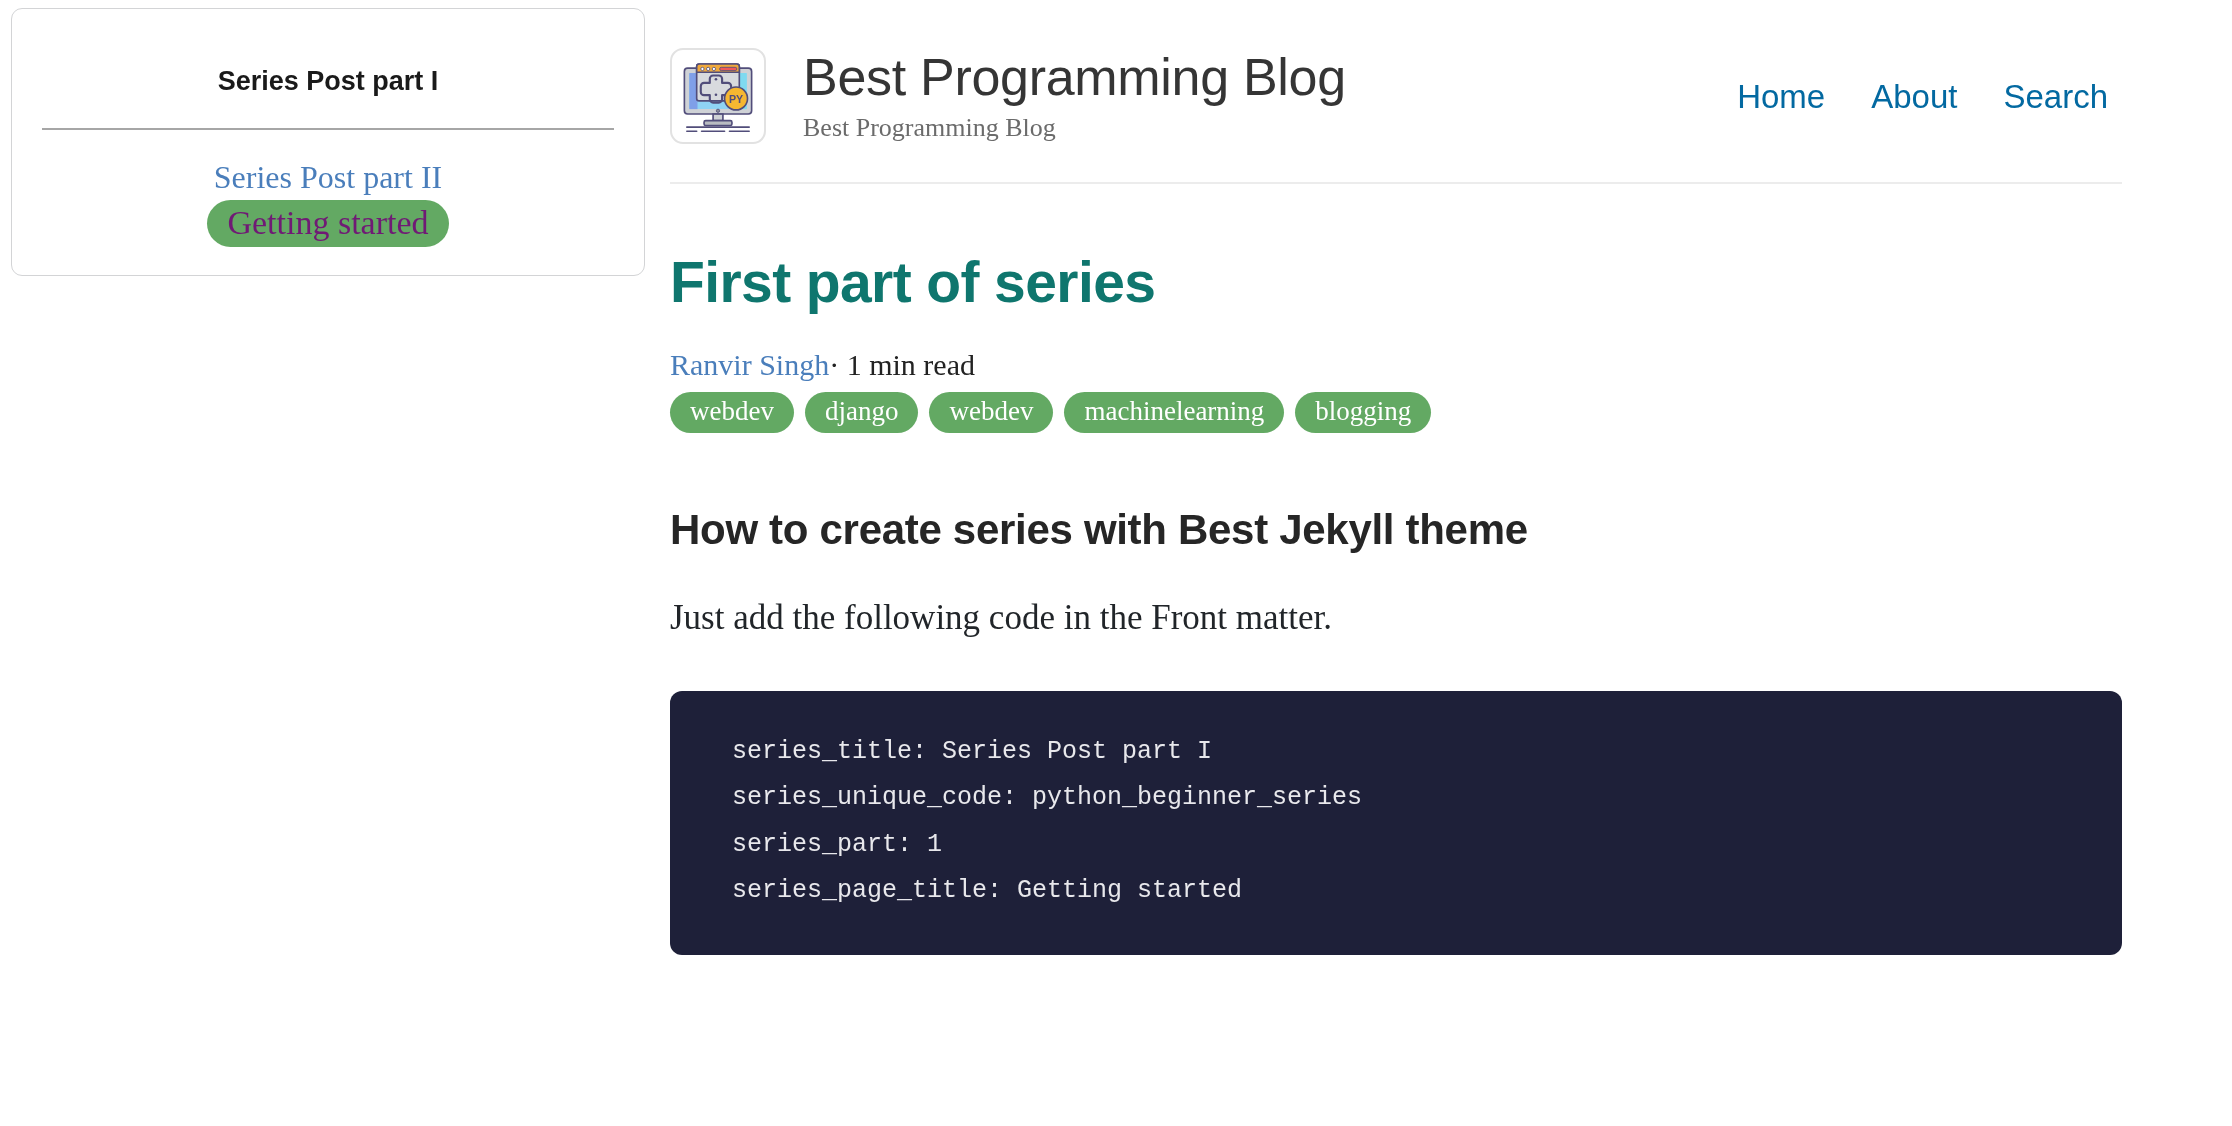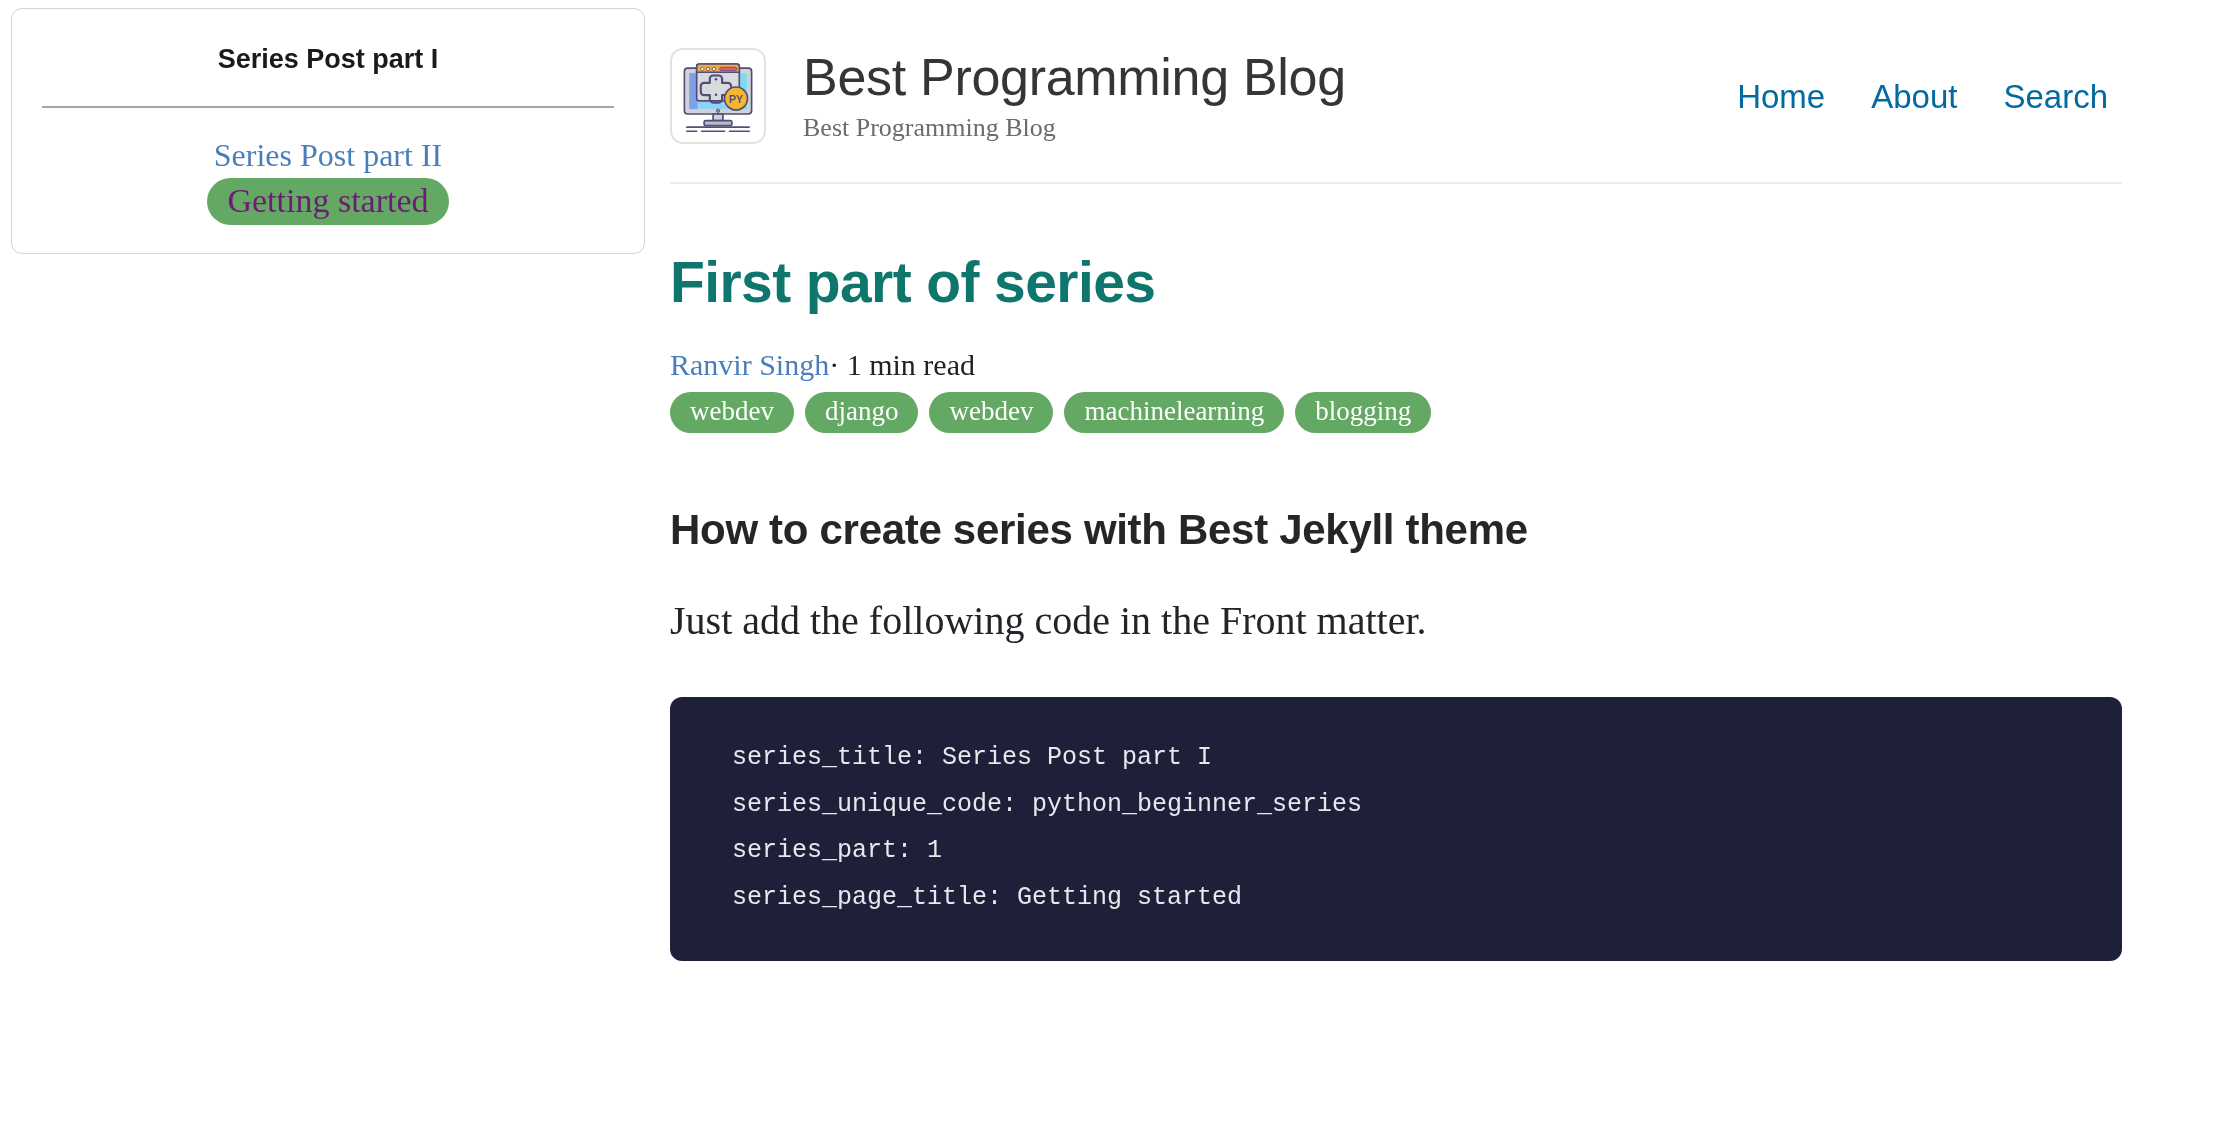--- a/index.html
+++ b/index.html
@@ -34,21 +34,21 @@
     background: #ffffff;
     padding: 26px 30px 28px 30px;
   }
   .series-card-title {
     font-family: "Liberation Sans", sans-serif;
     font-weight: bold;
     font-size: 27px;
     line-height: 1.2;
     color: #1a1a1a;
     text-align: center;
-    margin: 8px 0 0 0;
+    margin: 30px 0 0 0;
   }
   .series-divider {
     border: 0;
     border-top: 2px solid #a6a6a6;
     margin: 31px 0 0 0;
     width: 100%;
   }
   .series-links {
     margin-top: 30px;
     text-align: center;
@@ -198,21 +198,21 @@
     font-family: "Liberation Sans", sans-serif;
     font-weight: bold;
     font-size: 42px;
     line-height: 1.2;
     color: #262626;
     margin: 0;
     letter-spacing: -0.3px;
   }
   .post-p {
     font-family: "Liberation Serif", serif;
-    font-size: 40px;
+    font-size: 35px;
     line-height: 1.3;
     color: #212529;
     margin: 40px 0 13px 0;
   }
 
   .code-block {
     margin-top: 50px;
     width: 1452px;
     background: #1e2039;
     border-radius: 12px;

